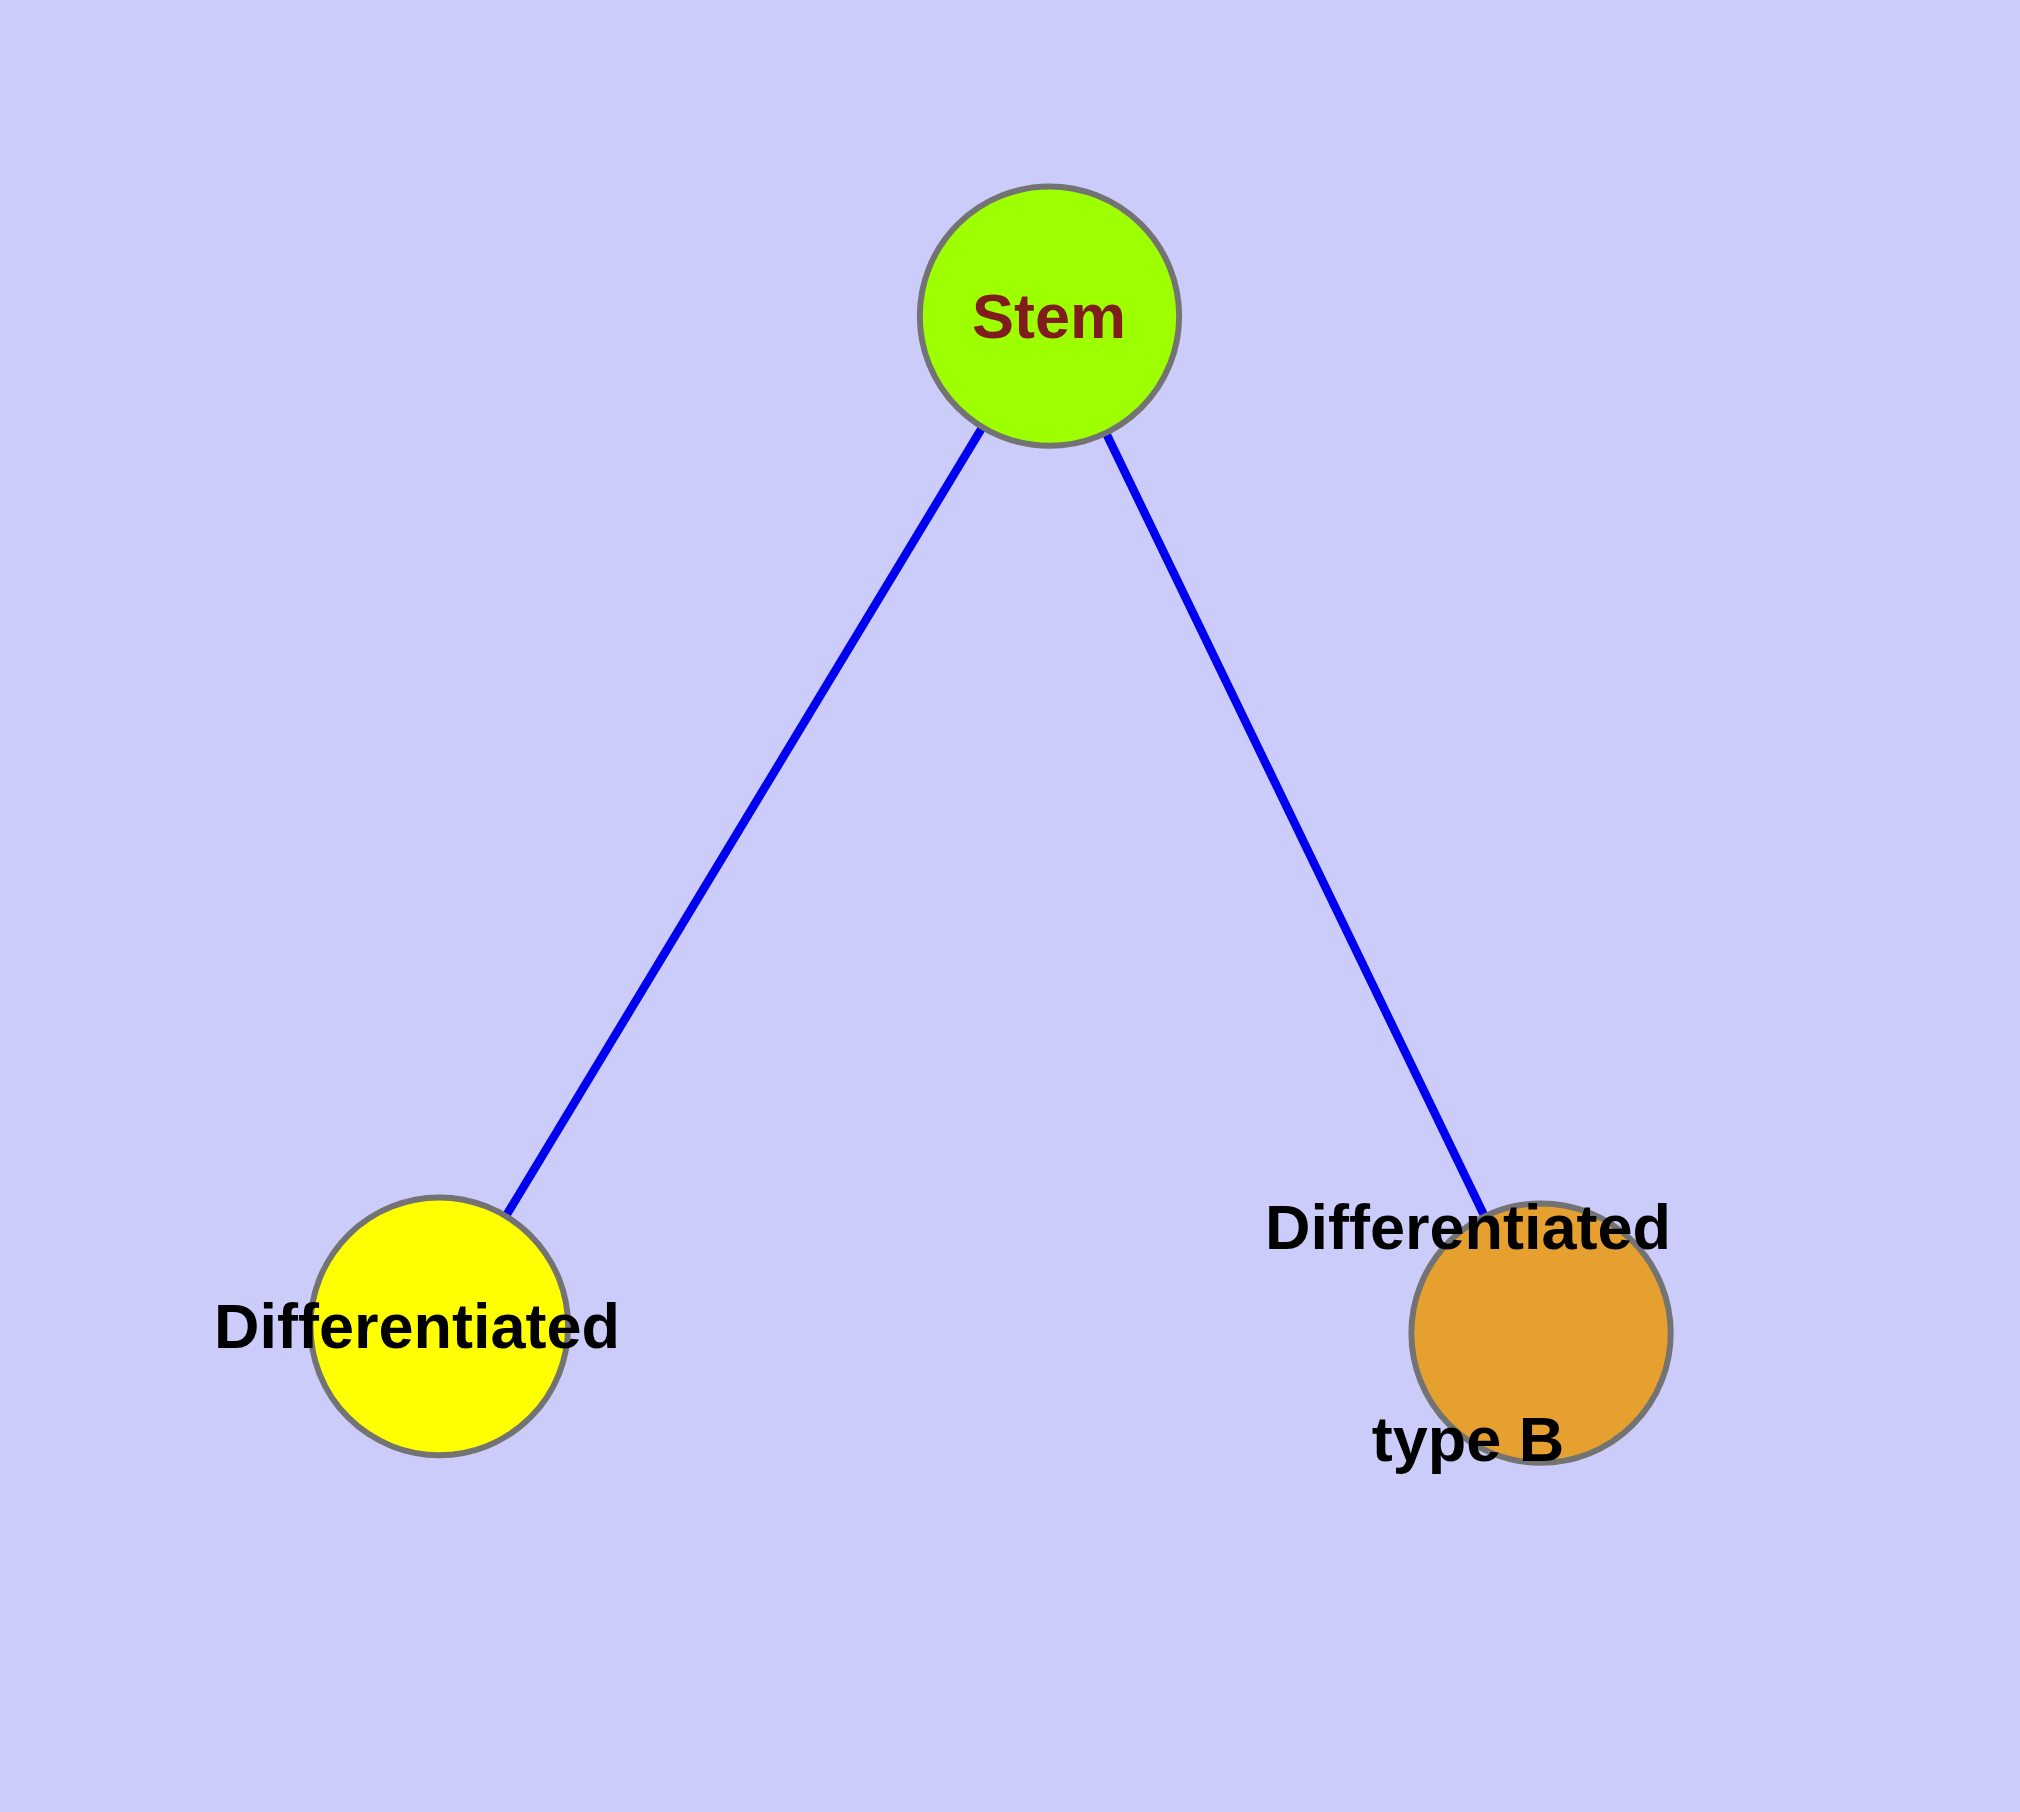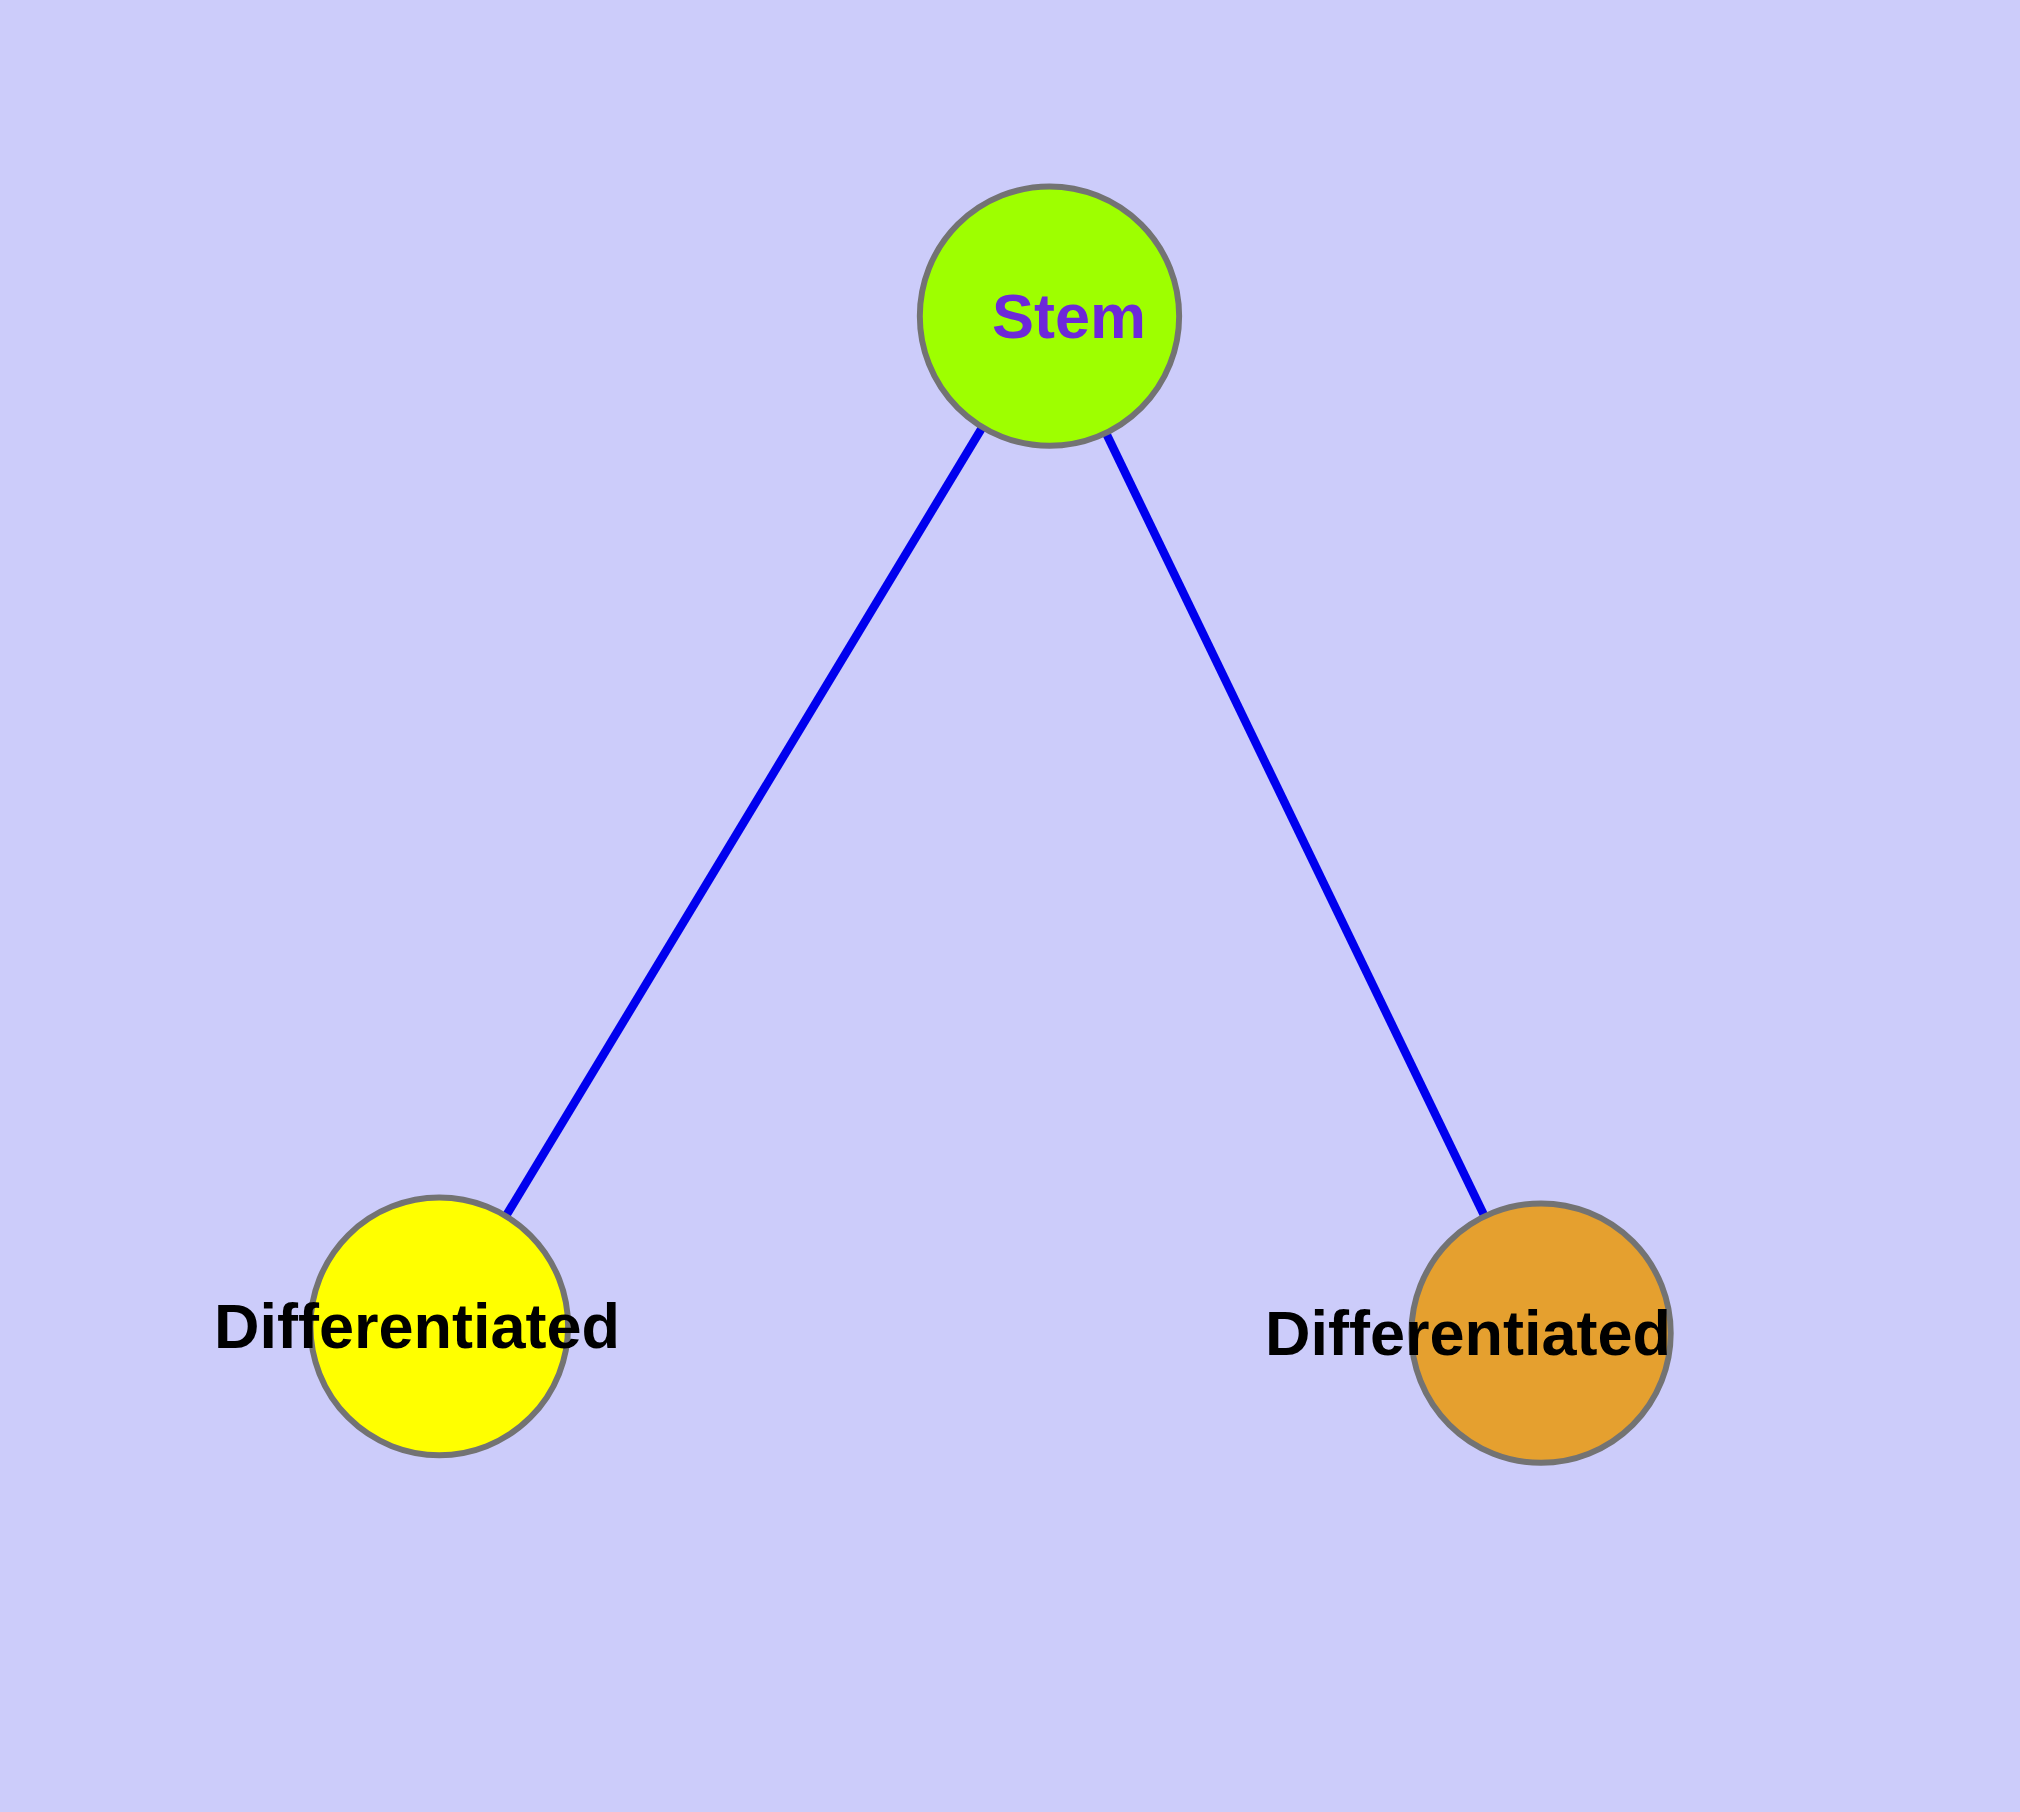--- a/index.html
+++ b/index.html
@@ -62,26 +62,27 @@
       <line class="graph-edge" x1="1238" y1="373" x2="518" y2="1565" stroke="#0000ee" stroke-width="10" stroke-linecap="butt"></line>
       <line class="graph-edge" x1="1238" y1="373" x2="1818" y2="1573" stroke="#0000ee" stroke-width="10" stroke-linecap="butt"></line>
     </g>
     <g>
       <circle class="graph-node" cx="1238" cy="373" r="153" fill="#9eff00" stroke="#737373" stroke-width="7"></circle>
       <circle class="graph-node" cx="518" cy="1565" r="152" fill="#ffff00" stroke="#737373" stroke-width="7"></circle>
       <circle class="graph-node" cx="1818" cy="1573" r="153" fill="#e5a02f" stroke="#737373" stroke-width="7"></circle>
     </g>
   </svg>
 
-  <div class="node-label label-stem" style="left: 1049px; top: 316px; color: #6d28d9; margin-left: 20px;">
+  <div class="node-label label-stem" style="left: 1049px; top: 316px; color: #7f1d1d;">
     <span class="label-line">Stem</span>
   </div>
 
   <div class="node-label label-a" style="left: 417px; top: 1326px; color: rgb(0, 0, 0);">
     <span class="label-line">Differentiated</span>
   </div>
 
   <div class="node-label label-b" style="left: 1468px; top: 1333px; color: rgb(0, 0, 0);">
     <span class="label-line">Differentiated</span>
+    <span class="label-line">type B</span>
   </div>
 
 </div>
 
 
 </body></html>

